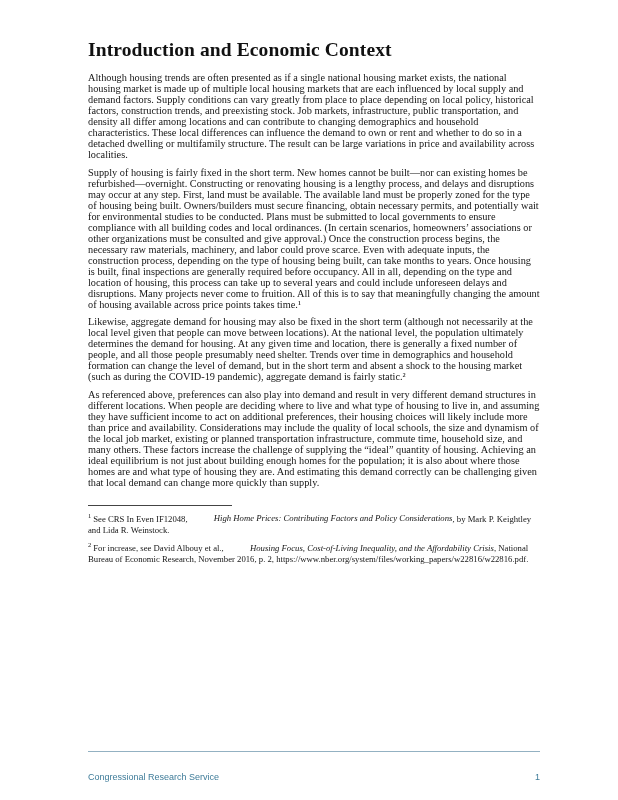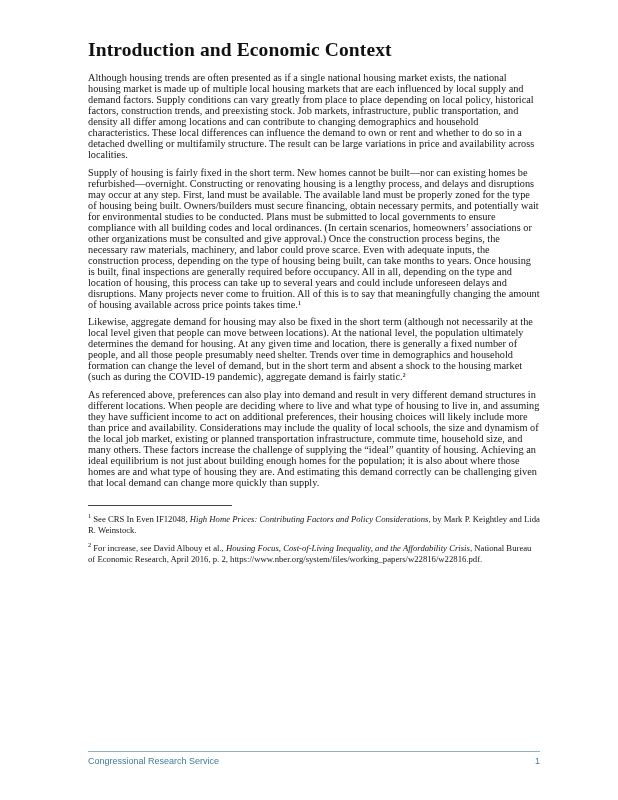--- a/index.html
+++ b/index.html
@@ -57,28 +57,28 @@
   p.footnote {
     font-size: 8.7px;
     line-height: 11.2px;
     margin-bottom: 3.5px;
     color: #151515;
   }
   p.footnote sup {
     font-size: 6.5px;
     margin-right: 2px;
   }
-  p.footnote em { font-style: italic; }
+  p.footnote em { font-style: italic; margin-left: 24px; }
   .page-footer {
     position: absolute;
     left: 88px;
     right: 78px;
     top: 751px;
     border-top: 1px solid var(--footer-rule, #93b1c2);
-    padding-top: 4px;
+    padding-top: 20px;
     display: flex;
     justify-content: space-between;
     align-items: baseline;
     font-family: "Liberation Sans", sans-serif;
     font-size: 9px;
     color: var(--footer-text, #3f7c99);
   }
 </style>
 </head>
 <body>
@@ -96,21 +96,21 @@
 
     <p class="body-para">Likewise, aggregate demand for housing may also be fixed in the short term (although not necessarily at the local level given that people can move between locations). At the national level, the population ultimately determines the demand for housing. At any given time and location, there is generally a fixed number of people, and all those people presumably need shelter. Trends over time in demographics and household formation can change the level of demand, but in the short term and absent a shock to the housing market (such as during the COVID-19 pandemic), aggregate demand is fairly static.²</p>
 
     <p class="body-para">As referenced above, preferences can also play into demand and result in very different demand structures in different locations. When people are deciding where to live and what type of housing to live in, and assuming they have sufficient income to act on additional preferences, their housing choices will likely include more than price and availability. Considerations may include the quality of local schools, the size and dynamism of the local job market, existing or planned transportation infrastructure, commute time, household size, and many others. These factors increase the challenge of supplying the “ideal” quantity of housing. Achieving an ideal equilibrium is not just about building enough homes for the population; it is also about where those homes are and what type of housing they are. And estimating this demand correctly can be challenging given that local demand can change more quickly than supply.</p>
 
     <div class="footnote-block">
       <div class="footnote-separator"></div>
 
       <p class="footnote"><sup>1</sup><span>See CRS In Even IF12048, </span><em>High Home Prices: Contributing Factors and Policy Considerations</em><span>, by Mark P. Keightley and Lida R. Weinstock.</span></p>
 
-      <p class="footnote"><sup>2</sup><span>For increase, see David Albouy et al., </span><em>Housing Focus, Cost-of-Living Inequality, and the Affordability Crisis</em><span>, National Bureau of Economic Research, April 2016, p. 2, https://www.nber.org/system/files/working_papers/w22816/w22816.pdf.</span></p>
+      <p class="footnote"><sup>2</sup><span>For increase, see David Albouy et al., </span><em>Housing Focus, Cost-of-Living Inequality, and the Affordability Crisis</em><span>, National Bureau of Economic Research, November 2016, p. 2, https://www.nber.org/system/files/working_papers/w22816/w22816.pdf.</span></p>
     </div>
 
   </div>
 
   <div class="page-footer">
     <span>Congressional Research Service</span>
     <span>1</span>
   </div>
 
 </div>

